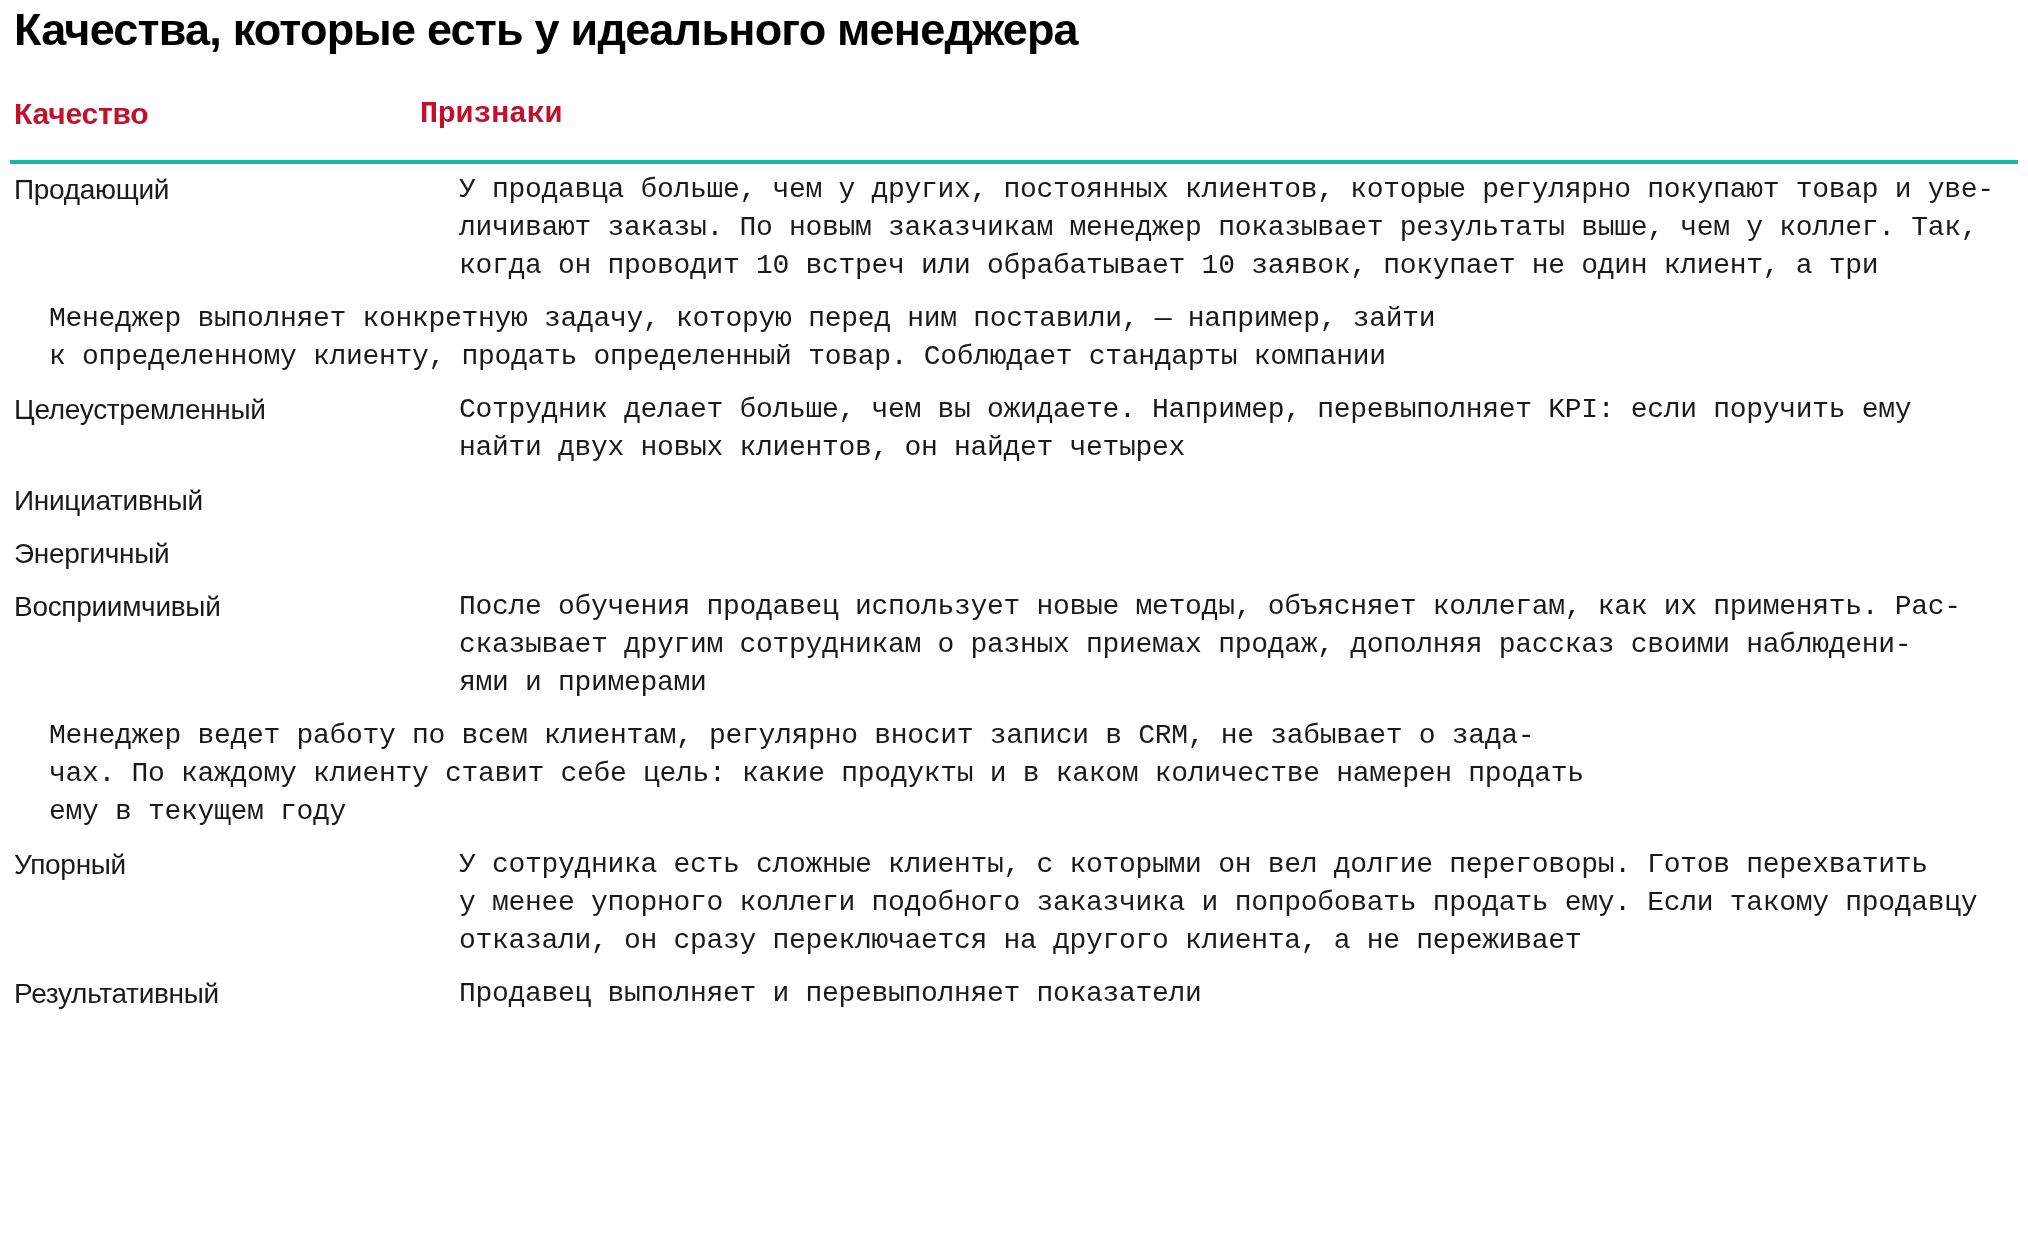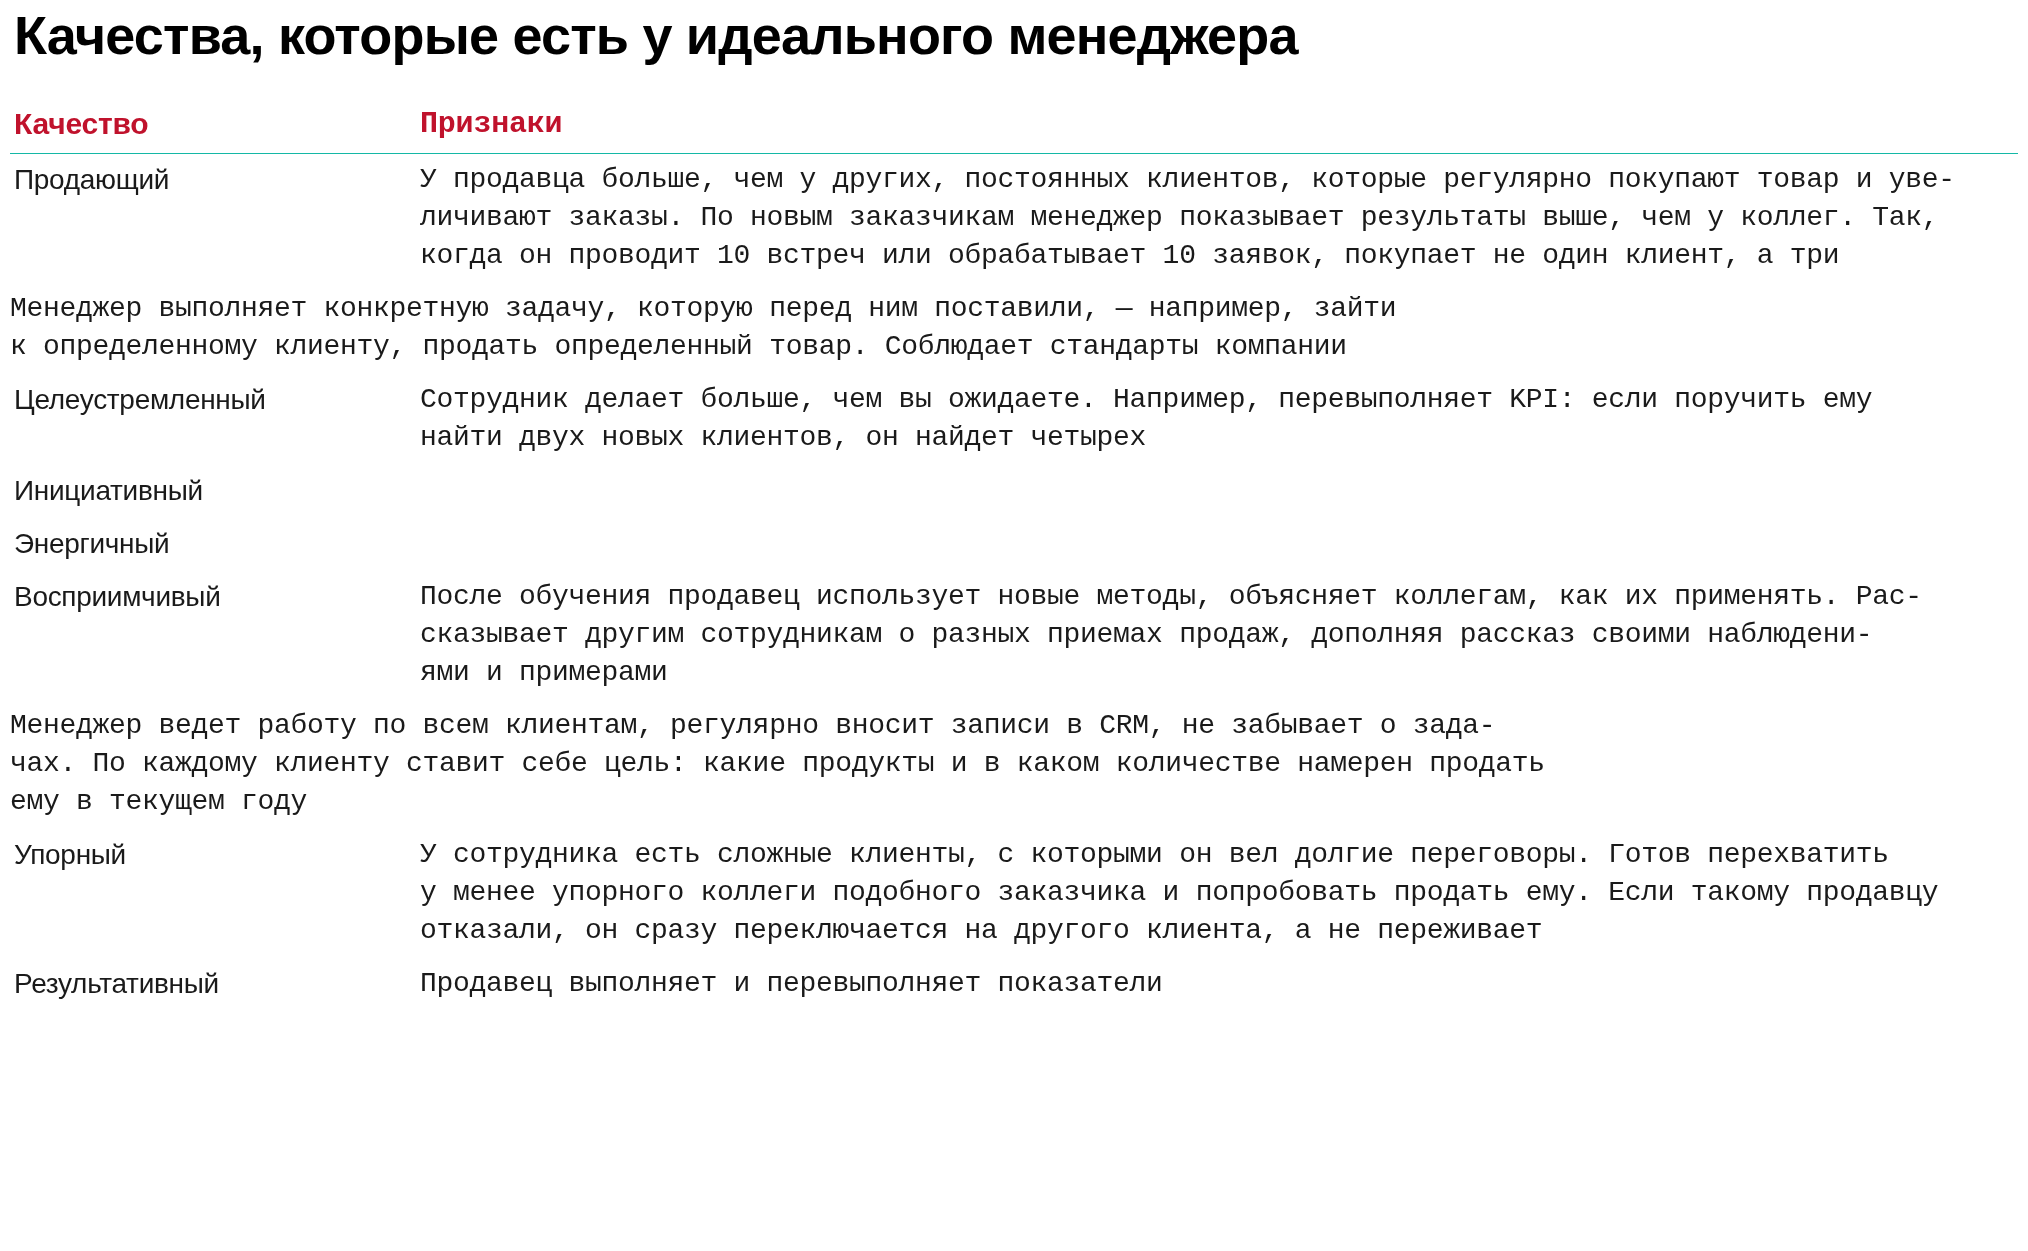--- a/index.html
+++ b/index.html
@@ -12,31 +12,31 @@
     width: 2028px;
     height: 1251px;
     box-sizing: border-box;
     padding: 4px 10px 0 10px;
     overflow: hidden;
     background: #ffffff;
   }
   .page-title {
     margin: 0;
     padding-left: 4px;
-    font-size: 54px;
+    font-size: 45px;
     font-weight: 700;
     letter-spacing: -0.8px;
     color: #000000;
     line-height: 1.15;
   }
   .thead {
     display: flex;
     margin-top: 42px;
-    border-bottom: 1px solid #14b8a6;
-    padding-bottom: 13px;
+    border-bottom: 4px solid #14b8a6;
+    padding-bottom: 30px;
   }
   .head-label {
     font-size: 30px;
     font-weight: 700;
     letter-spacing: -0.2px;
     color: #c0122c;
     line-height: 32px;
   }
   .col-q {
     width: 410px;
@@ -61,20 +61,21 @@
     color: #1a1a1a;
     letter-spacing: -0.3px;
     line-height: 38px;
   }
   .cell-signs {
     font-size: 28px;
     color: #1a1a1a;
     letter-spacing: -0.3px;
     line-height: 38px;
     white-space: pre-line;
+    margin-left: 39px;
   }
 </style>
 </head>
 <body>
 
 <main class="page">
   <h1 class="page-title">Качества, которые есть у идеального менеджера</h1>
 
   <div class="thead">
     <div class="col-q head-label">Качество</div>

